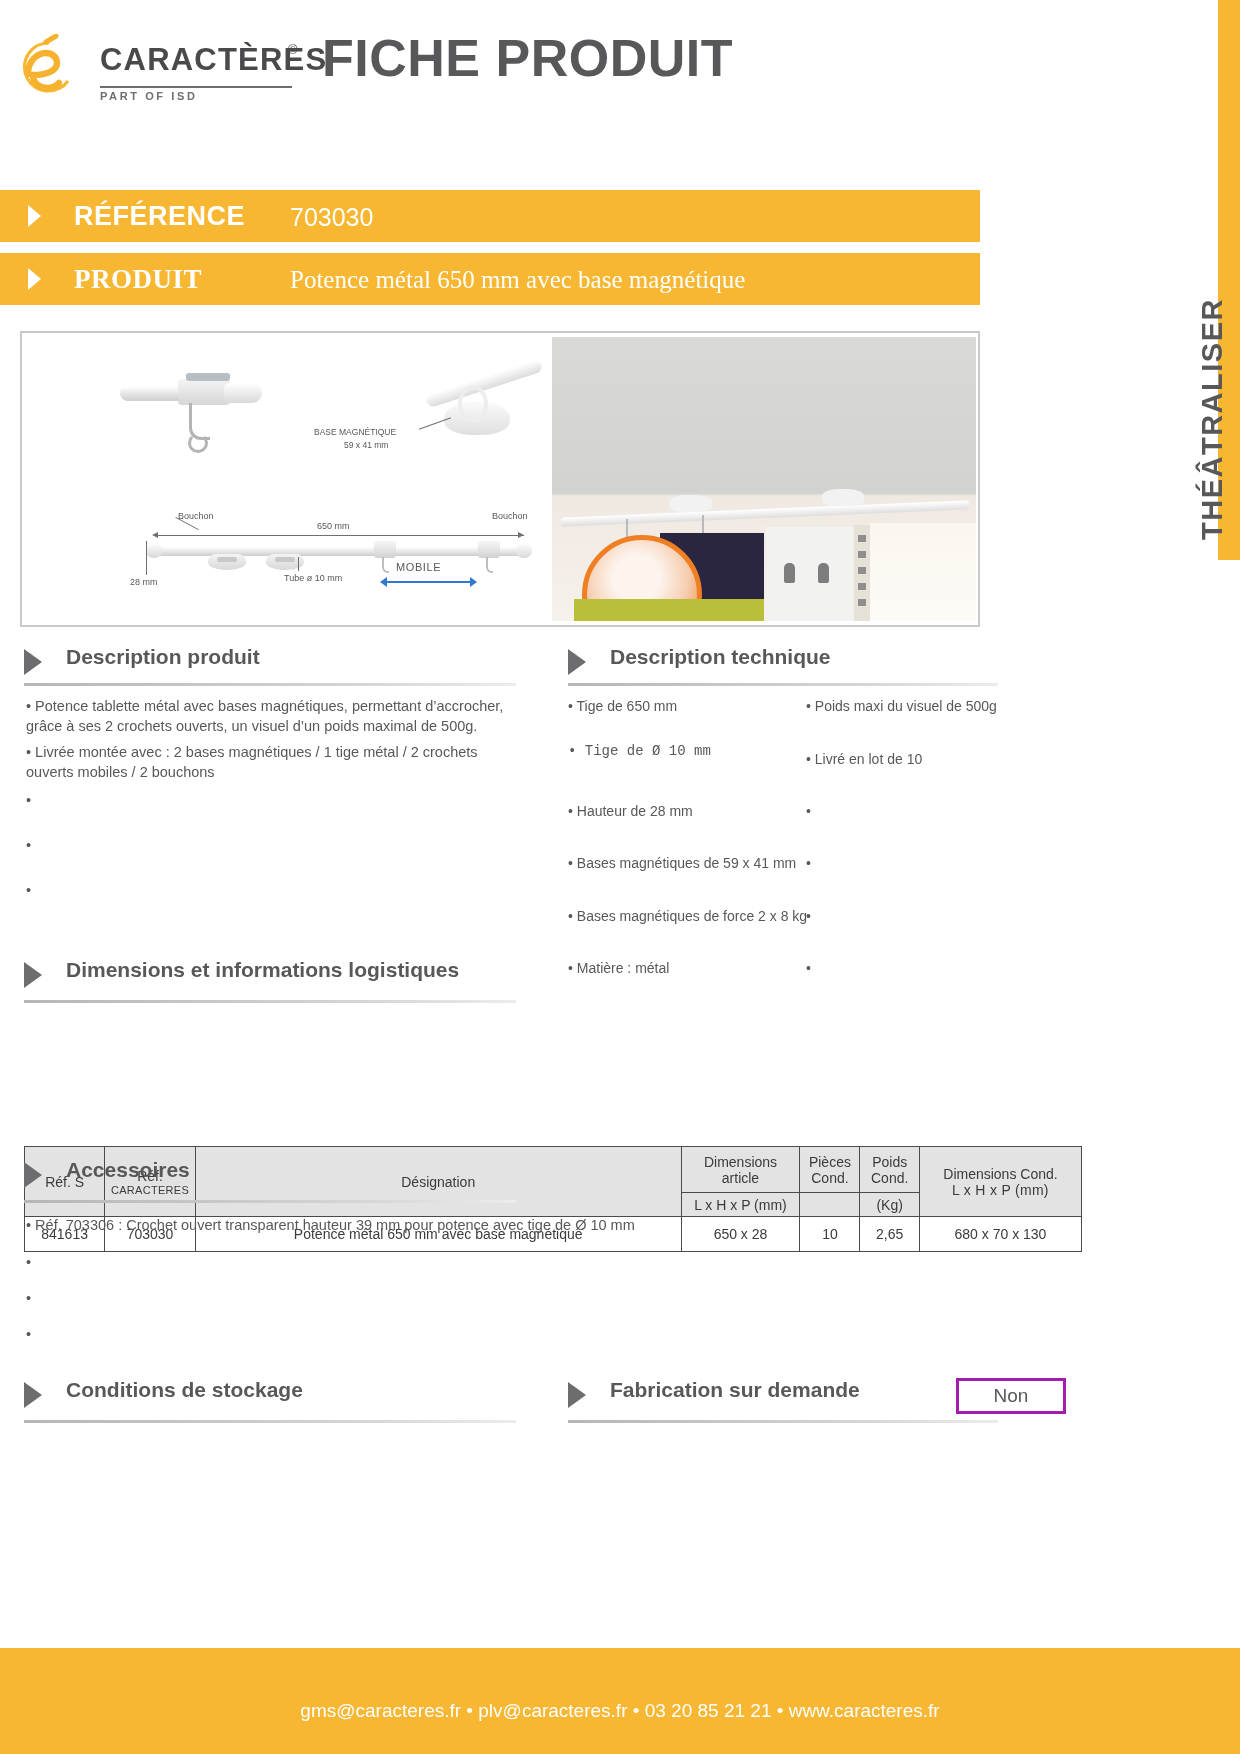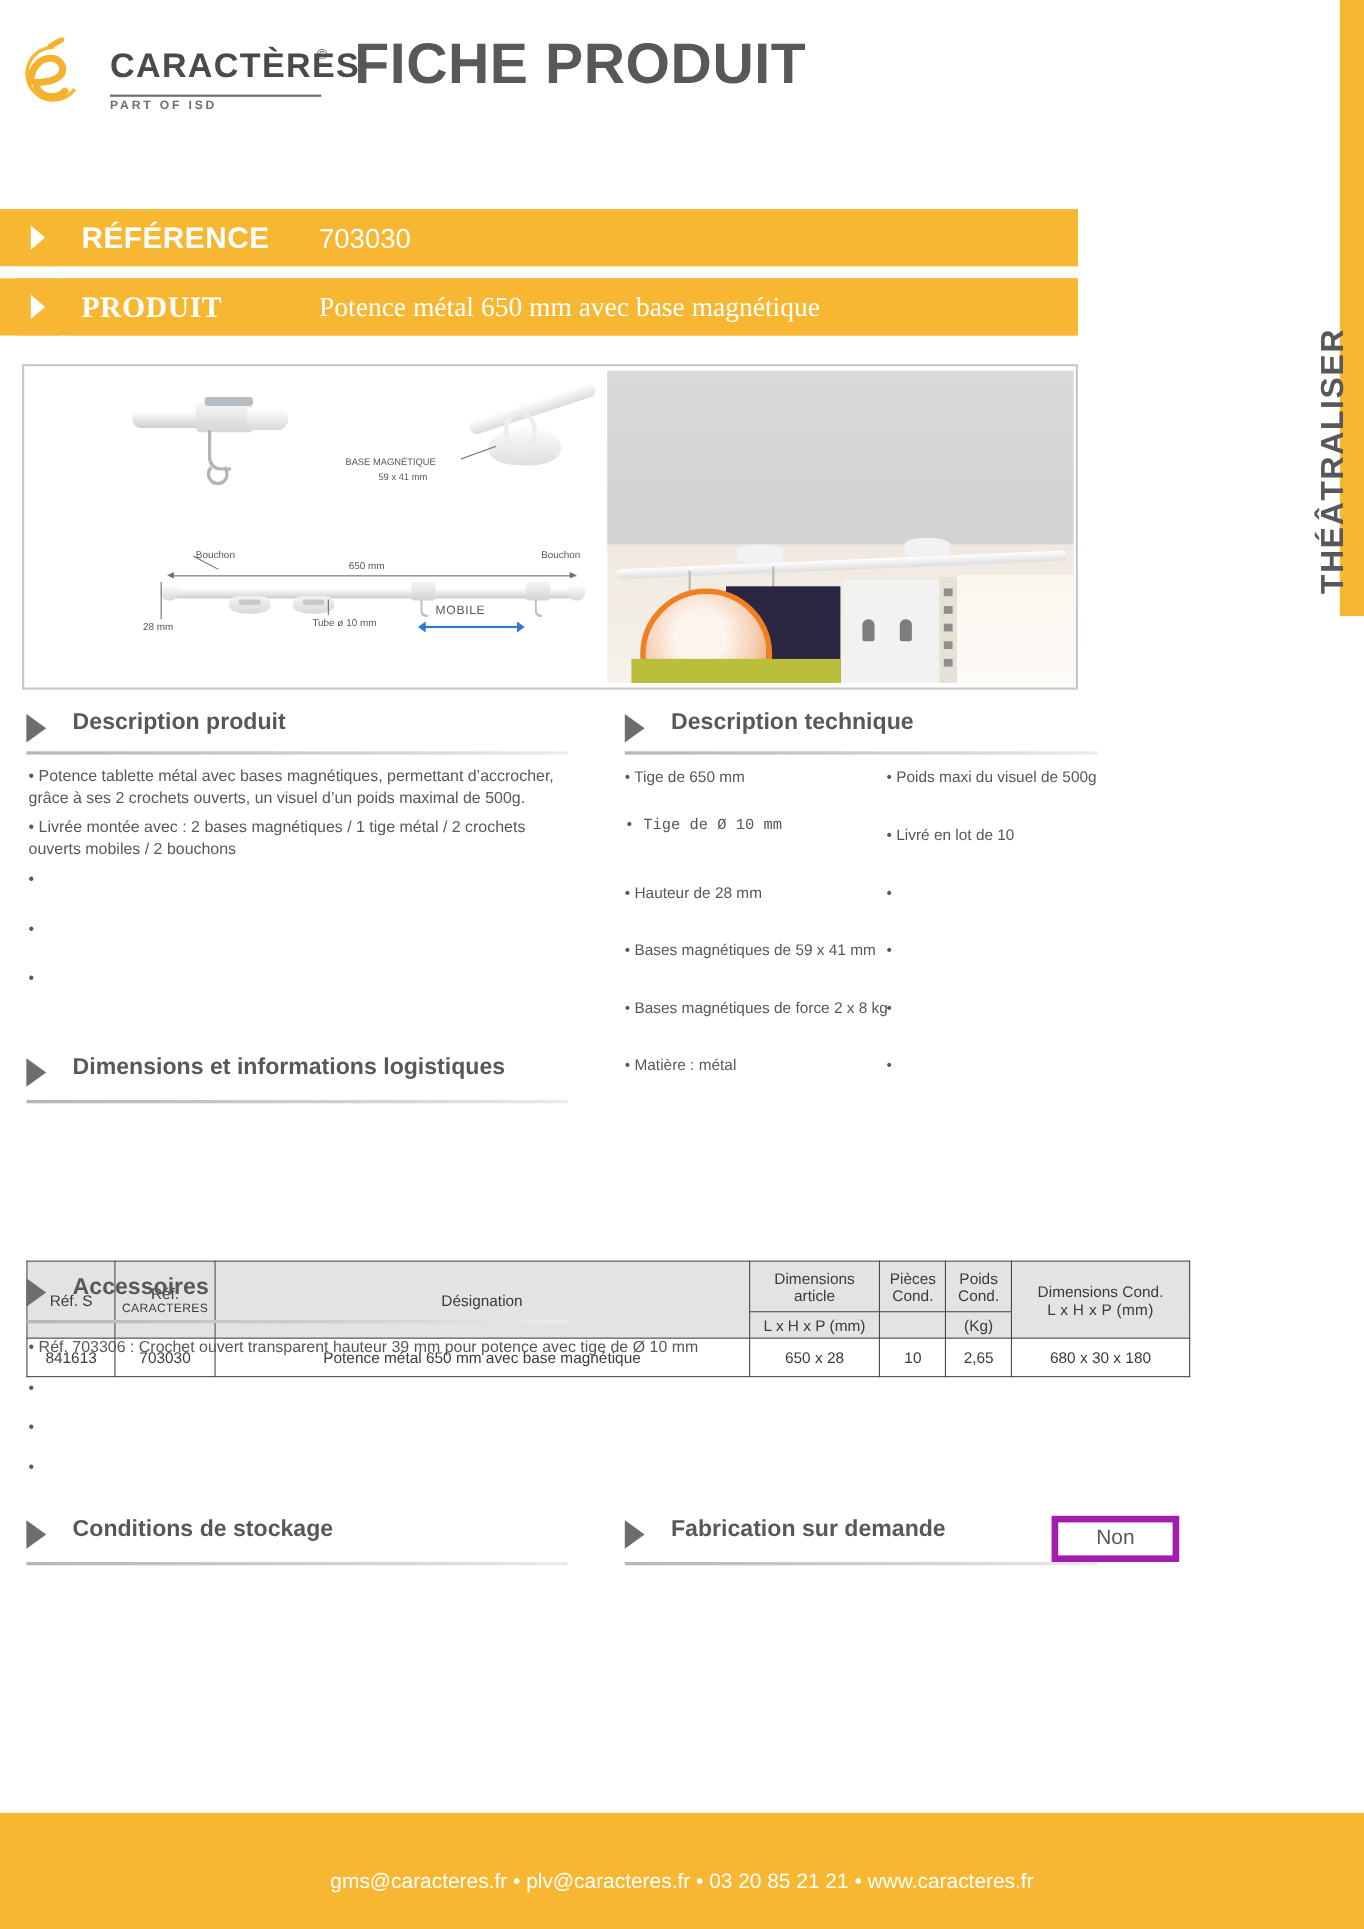--- a/index.html
+++ b/index.html
@@ -118,21 +118,21 @@
   }
   .photo .uprite i{
     position:absolute;left:4px;width:8px;height:7px;background:#8e8e8e;display:block;
   }
   .photo .rightwall{
     position:absolute;left:318px;top:186px;width:106px;height:102px;
     background:linear-gradient(180deg,#fbf6ef,#fdfbf7);
   }
 
   
-  .draw{position:absolute;left:4px;top:0;width:522px;height:284px;}
+  .draw{position:absolute;left:4px;top:12px;width:522px;height:284px;}
   .draw .lbl{position:absolute;font-size:9px;color:#58585a;white-space:nowrap;}
   .draw .lbl-b{font-size:8.5px;}
   .rod{
     position:absolute;left:94px;top:40px;width:110px;height:16px;
     background:linear-gradient(180deg,#ffffff 10%,#e2e2e2 60%,#cfcfcf 100%);
     border-radius:8px;
   }
   .rod-cap{
     position:absolute;left:198px;top:38px;width:38px;height:20px;
     background:linear-gradient(180deg,#ffffff,#d9d9d9);border-radius:6px 11px 11px 6px;
@@ -243,21 +243,21 @@
   }
   .tbl thead td{background:#e3e3e3;}
   .tbl .h-main{height:46px;}
   .tbl .h-sub{height:24px;}
   .tbl .small-caps{font-size:11px;letter-spacing:.3px;display:block;}
   .tbl tbody td{height:28px;background:#ffffff;}
 
   
   .nonbox{
     position:absolute;left:956px;top:1378px;width:104px;height:30px;
-    border:6px solid #a21caf;background:#ffffff;
+    border:3px solid #a21caf;background:#ffffff;
     font-size:19px;color:#58585a;text-align:center;line-height:30px;
   }
 
   
   .footer{
     position:absolute;left:0;top:1648px;width:1240px;height:106px;
     background:#f7b733;color:#ffffff;text-align:center;
   }
   .footer .l1{position:absolute;top:24px;width:1240px;font-size:19px;}
   .footer .l2{position:absolute;top:52px;width:1240px;font-size:19px;}
@@ -446,21 +446,21 @@
       </tr>
     </thead>
     <tbody>
       <tr>
         <td>841613</td>
         <td>703030</td>
         <td>Potence métal 650 mm avec base magnétique</td>
         <td>650 x 28</td>
         <td>10</td>
         <td>2,65</td>
-        <td>680 x 30 x 180</td>
+        <td>680 x 70 x 130</td>
       </tr>
     </tbody>
   </table>
 
   <div class="sec" style="left:24px;top:1158px;width:492px;">
     <div class="tri"></div>
     <div class="txt">Accessoires</div>
     <div class="rule" style="width:492px;top:42px;"></div>
   </div>
   <div class="bul" style="left:26px;top:1215px;">• Réf. 703306 : Crochet ouvert transparent hauteur 39 mm pour potence avec tige de Ø 10 mm</div>

